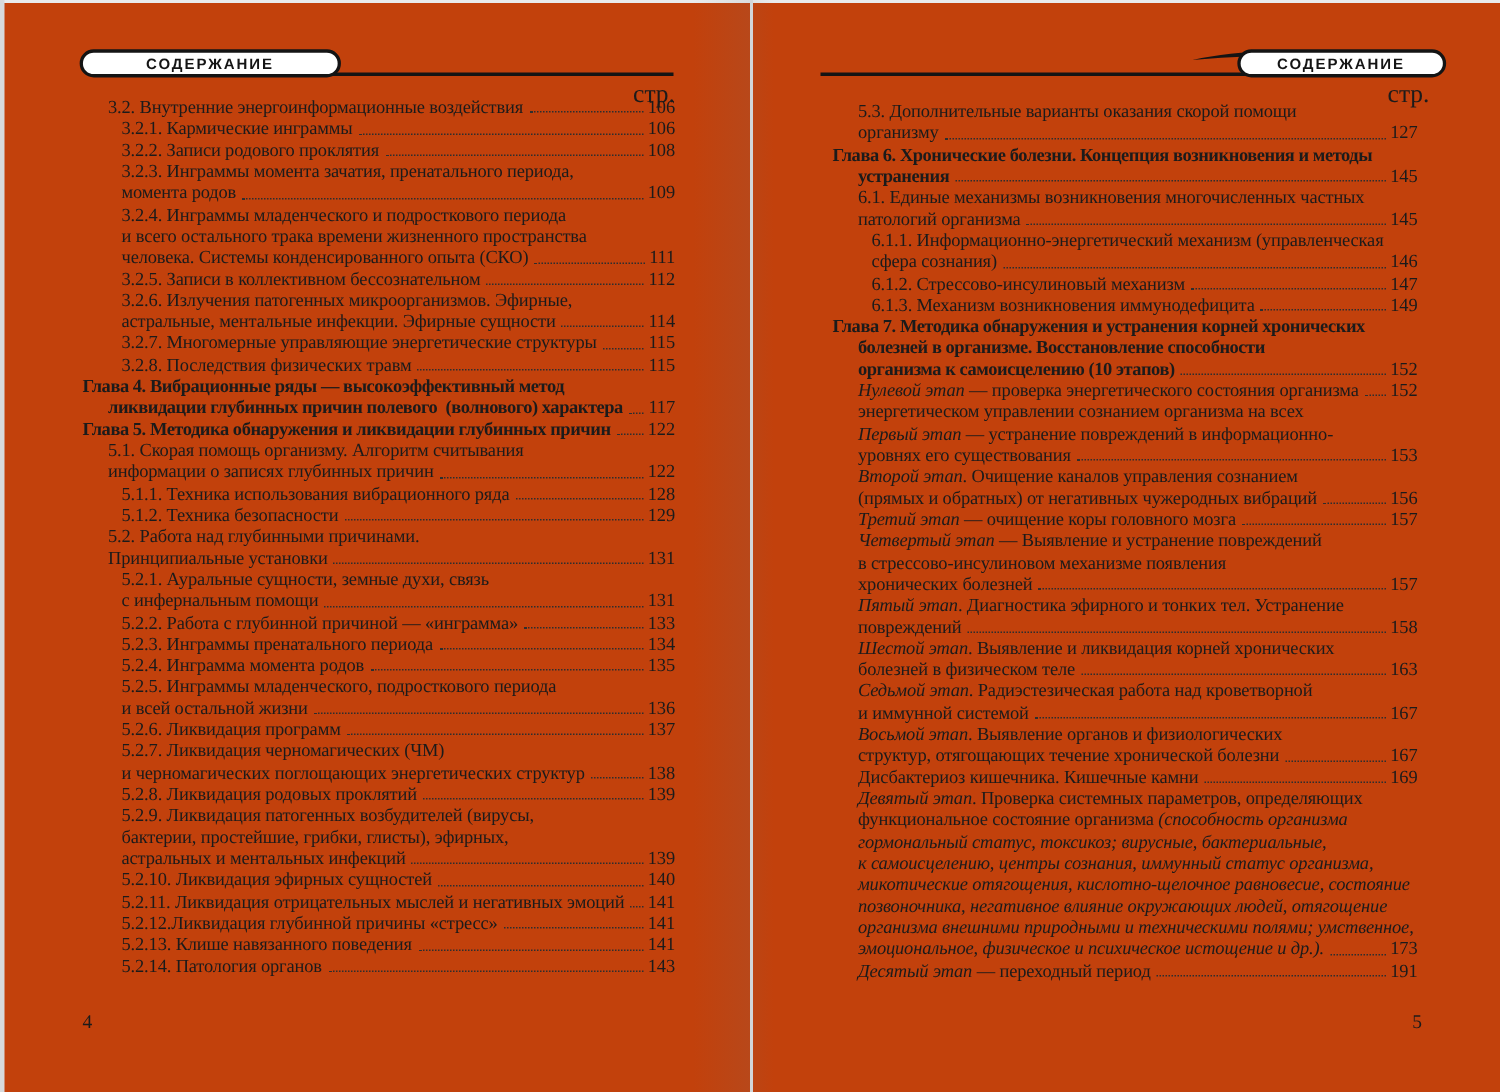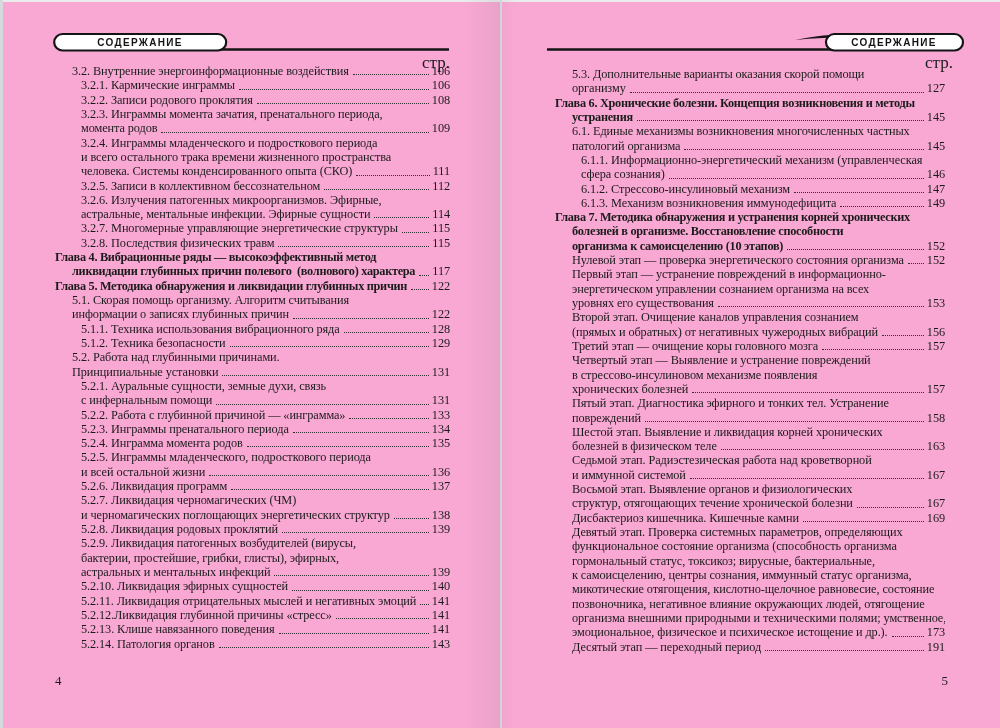--- a/index.html
+++ b/index.html
@@ -2,21 +2,21 @@
 <html><head>
 <meta charset="utf-8">
 <style>
   html,body{margin:0;padding:0;}
   body{
     width:1000px;height:728px;overflow:hidden;position:relative;
     background:#ffffff;
     font-family:"Liberation Serif","DejaVu Serif",serif;
     color:#1b1b1b;
   }
-  .scan{position:absolute;inset:0;background:#f9a8d4;}
+  .scan{position:absolute;inset:0;background:#c2410c;}
   .edge-left{position:absolute;left:0;top:0;width:3px;height:728px;background:#d7dadc;}
   .edge-top{position:absolute;left:0;top:0;width:1000px;height:2px;background:#e9ebec;}
   .gutter-shade{position:absolute;top:0;height:728px;left:462px;width:38px;
     background:linear-gradient(to right,rgba(110,120,126,0) 0%,rgba(110,120,126,0.12) 100%);}
   .gutter-line{position:absolute;top:0;height:728px;left:500px;width:2px;background:#d2d6d9;}
   .gutter-shade-r{position:absolute;top:0;height:728px;left:502px;width:14px;
     background:linear-gradient(to right,rgba(110,120,126,0.07),rgba(110,120,126,0));}
 
   .page{position:absolute;top:30px;height:690px;background:transparent;}
   .page-left{left:55px;width:395px;}
@@ -37,21 +37,21 @@
   .page-left .toc{top:34px;}
   .page-right .toc{top:37px;}
   .toc-row{display:flex;align-items:stretch;height:14.32px;line-height:14.32px;
     font-size:12.3px;white-space:pre;overflow:hidden;letter-spacing:-0.1px;}
   .ind0{padding-left:0;}
   .ind1{padding-left:17px;}
   .ind2{padding-left:26px;}
   .seg{flex:0 0 auto;}
   .seg.n{font-style:normal;font-weight:normal;}
   .seg.b{font-weight:bold;letter-spacing:-0.3px;}
-  .seg.it{}
+  .seg.it{font-style:italic;}
   .leader{flex:1 1 auto;min-width:6px;margin:0 3px 3px 4px;
     border-bottom:1.4px dotted #2e2e2e;}
   .pgnum{flex:0 0 auto;}
 
   .folio{position:absolute;top:643px;font-size:13px;}
   .page-left .folio{left:0;}
   .page-right .folio{right:-3px;}
 </style>
 </head>
 <body>
@@ -133,22 +133,22 @@
         <div class="toc-row ind1"><span class="seg n">6.1. Единые механизмы возникновения многочисленных частных</span></div>
         <div class="toc-row ind1"><span class="seg n">патологий организма</span><span class="leader"></span><span class="pgnum">145</span></div>
         <div class="toc-row ind2"><span class="seg n">6.1.1. Информационно-энергетический механизм (управленческая</span></div>
         <div class="toc-row ind2"><span class="seg n">сфера сознания)</span><span class="leader"></span><span class="pgnum">146</span></div>
         <div class="toc-row ind2"><span class="seg n">6.1.2. Стрессово-инсулиновый механизм</span><span class="leader"></span><span class="pgnum">147</span></div>
         <div class="toc-row ind2"><span class="seg n">6.1.3. Механизм возникновения иммунодефицита</span><span class="leader"></span><span class="pgnum">149</span></div>
         <div class="toc-row ind0"><span class="seg b">Глава 7. Методика обнаружения и устранения корней хронических</span></div>
         <div class="toc-row ind1"><span class="seg b">болезней в организме. Восстановление способности</span></div>
         <div class="toc-row ind1"><span class="seg b">организма к самоисцелению (10 этапов)</span><span class="leader"></span><span class="pgnum b">152</span></div>
         <div class="toc-row ind1"><span class="seg it">Нулевой этап</span><span class="seg n"> — проверка энергетического состояния организма</span><span class="leader"></span><span class="pgnum">152</span></div>
+        <div class="toc-row ind1"><span class="seg n">энергетическом управлении сознанием организма на всех</span></div>
         <div class="toc-row ind1"><span class="seg it">Первый этап</span><span class="seg n"> — устранение повреждений в информационно-</span></div>
-        <div class="toc-row ind1"><span class="seg n">энергетическом управлении сознанием организма на всех</span></div>
         <div class="toc-row ind1"><span class="seg n">уровнях его существования</span><span class="leader"></span><span class="pgnum">153</span></div>
         <div class="toc-row ind1"><span class="seg it">Второй этап</span><span class="seg n">. Очищение каналов управления сознанием</span></div>
         <div class="toc-row ind1"><span class="seg n">(прямых и обратных) от негативных чужеродных вибраций</span><span class="leader"></span><span class="pgnum">156</span></div>
         <div class="toc-row ind1"><span class="seg it">Третий этап</span><span class="seg n"> — очищение коры головного мозга</span><span class="leader"></span><span class="pgnum">157</span></div>
         <div class="toc-row ind1"><span class="seg it">Четвертый этап</span><span class="seg n"> — Выявление и устранение повреждений</span></div>
         <div class="toc-row ind1"><span class="seg n">в стрессово-инсулиновом механизме появления</span></div>
         <div class="toc-row ind1"><span class="seg n">хронических болезней</span><span class="leader"></span><span class="pgnum">157</span></div>
         <div class="toc-row ind1"><span class="seg it">Пятый этап</span><span class="seg n">. Диагностика эфирного и тонких тел. Устранение</span></div>
         <div class="toc-row ind1"><span class="seg n">повреждений</span><span class="leader"></span><span class="pgnum">158</span></div>
         <div class="toc-row ind1"><span class="seg it">Шестой этап</span><span class="seg n">. Выявление и ликвидация корней хронических</span></div>

